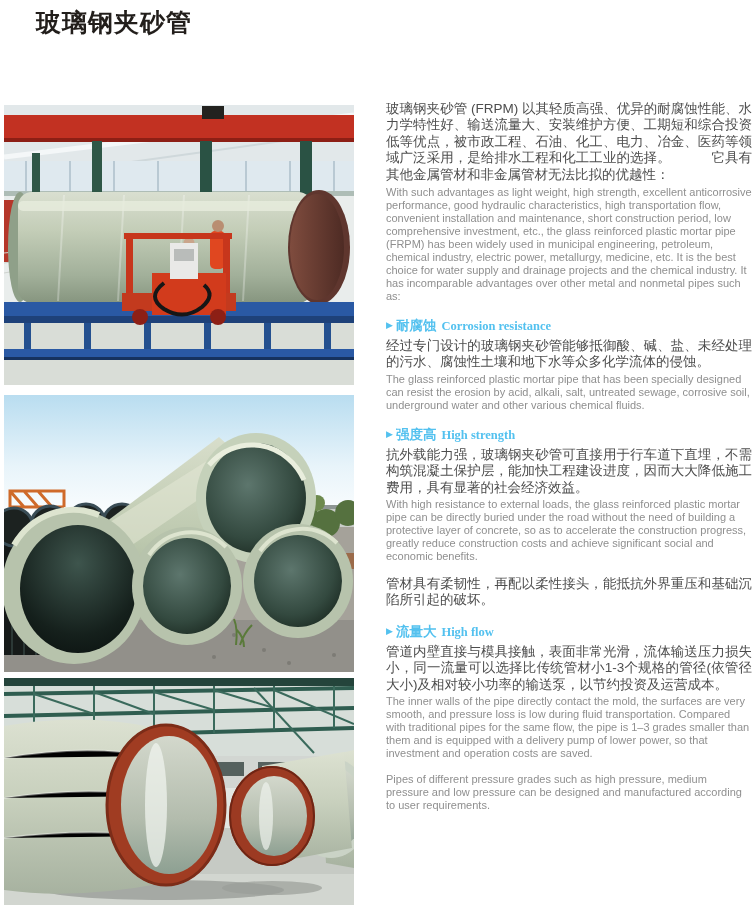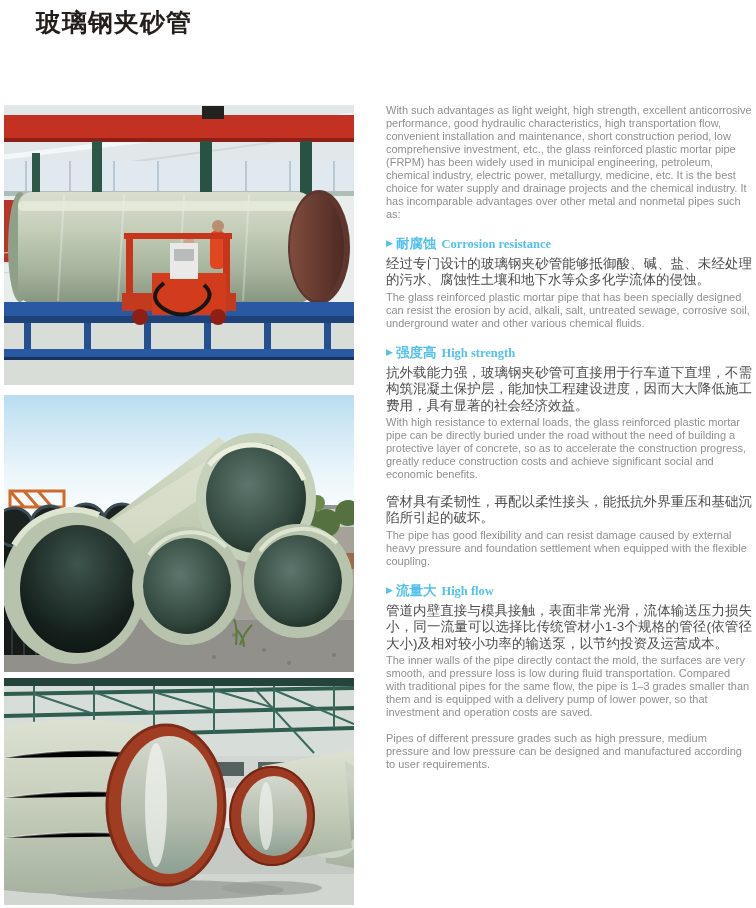--- a/index.html
+++ b/index.html
@@ -311,41 +311,41 @@
         </g>
         <ellipse cx="162" cy="127" rx="60" ry="81" fill="#a03c22"></ellipse>
         <ellipse cx="162" cy="127" rx="59" ry="80" fill="none" stroke="#7c2c18" stroke-width="3"></ellipse>
         <ellipse cx="165" cy="127" rx="48" ry="69" fill="url(#p3inner)"></ellipse>
         <ellipse cx="152" cy="127" rx="11" ry="62" fill="#eff3ee" opacity="0.75"></ellipse>
       </g>
     </svg>
   </div>
 
   <div class="text-col">
+    <p class="cn">玻璃钢夹砂管 (FRPM) 以其轻质高强、优异的耐腐蚀性能、水力学特性好、输送流量大、安装维护方便、工期短和综合投资低等优点，被市政工程、石油、化工、电力、冶金、医药等领域广泛采用，是给排水工程和化工工业的选择。　　　它具有其他金属管材和非金属管材无法比拟的优越性：</p>
     <p class="en intro-en">With such advantages as light weight, high strength, excellent anticorrosive performance, good hydraulic characteristics, high transportation flow, convenient installation and maintenance, short construction period, low comprehensive investment, etc., the glass reinforced plastic mortar pipe (FRPM) has been widely used in municipal engineering, petroleum, chemical industry, electric power, metallurgy, medicine, etc. It is the best choice for water supply and drainage projects and the chemical industry. It has incomparable advantages over other metal and nonmetal pipes such as:</p>
     <div id="sections">
   <div class="section">
     <div class="sec-header">
       <span class="bullet">▶</span><span class="sec-cn-title">耐腐蚀</span><span class="sec-en-title">Corrosion resistance</span>
     </div>
     <p class="cn">经过专门设计的玻璃钢夹砂管能够抵御酸、碱、盐、未经处理的污水、腐蚀性土壤和地下水等众多化学流体的侵蚀。</p>
     <p class="en">The glass reinforced plastic mortar pipe that has been specially designed can resist the erosion by acid, alkali, salt, untreated sewage, corrosive soil, underground water and other various chemical fluids.</p>
   </div>
 
   <div class="section">
     <div class="sec-header">
       <span class="bullet">▶</span><span class="sec-cn-title">强度高</span><span class="sec-en-title">High strength</span>
     </div>
     <p class="cn">抗外载能力强，玻璃钢夹砂管可直接用于行车道下直埋，不需构筑混凝土保护层，能加快工程建设进度，因而大大降低施工费用，具有显著的社会经济效益。</p>
     <p class="en">With high resistance to external loads, the glass reinforced plastic mortar pipe can be directly buried under the road without the need of building a protective layer of concrete, so as to accelerate the construction progress, greatly reduce construction costs and achieve significant social and economic benefits.</p>
   </div>
 
   <div class="section">
     <p class="cn">管材具有柔韧性，再配以柔性接头，能抵抗外界重压和基础沉陷所引起的破坏。</p>
-    <p class="en">The pipe has good flexibility and can resist damage caused by external heavy pressure and foundation settlement when equipped with the flexible coupling.</p>
   </div>
 
   <div class="section">
     <div class="sec-header">
       <span class="bullet">▶</span><span class="sec-cn-title">流量大</span><span class="sec-en-title">High flow</span>
     </div>
     <p class="cn">管道内壁直接与模具接触，表面非常光滑，流体输送压力损失小，同一流量可以选择比传统管材小1-3个规格的管径(依管径大小)及相对较小功率的输送泵，以节约投资及运营成本。</p>
     <p class="en">The inner walls of the pipe directly contact the mold, the surfaces are very smooth, and pressure loss is low during fluid transportation. Compared with traditional pipes for the same flow, the pipe is 1–3 grades smaller than them and is equipped with a delivery pump of lower power, so that investment and operation costs are saved.</p>
   </div>
 

